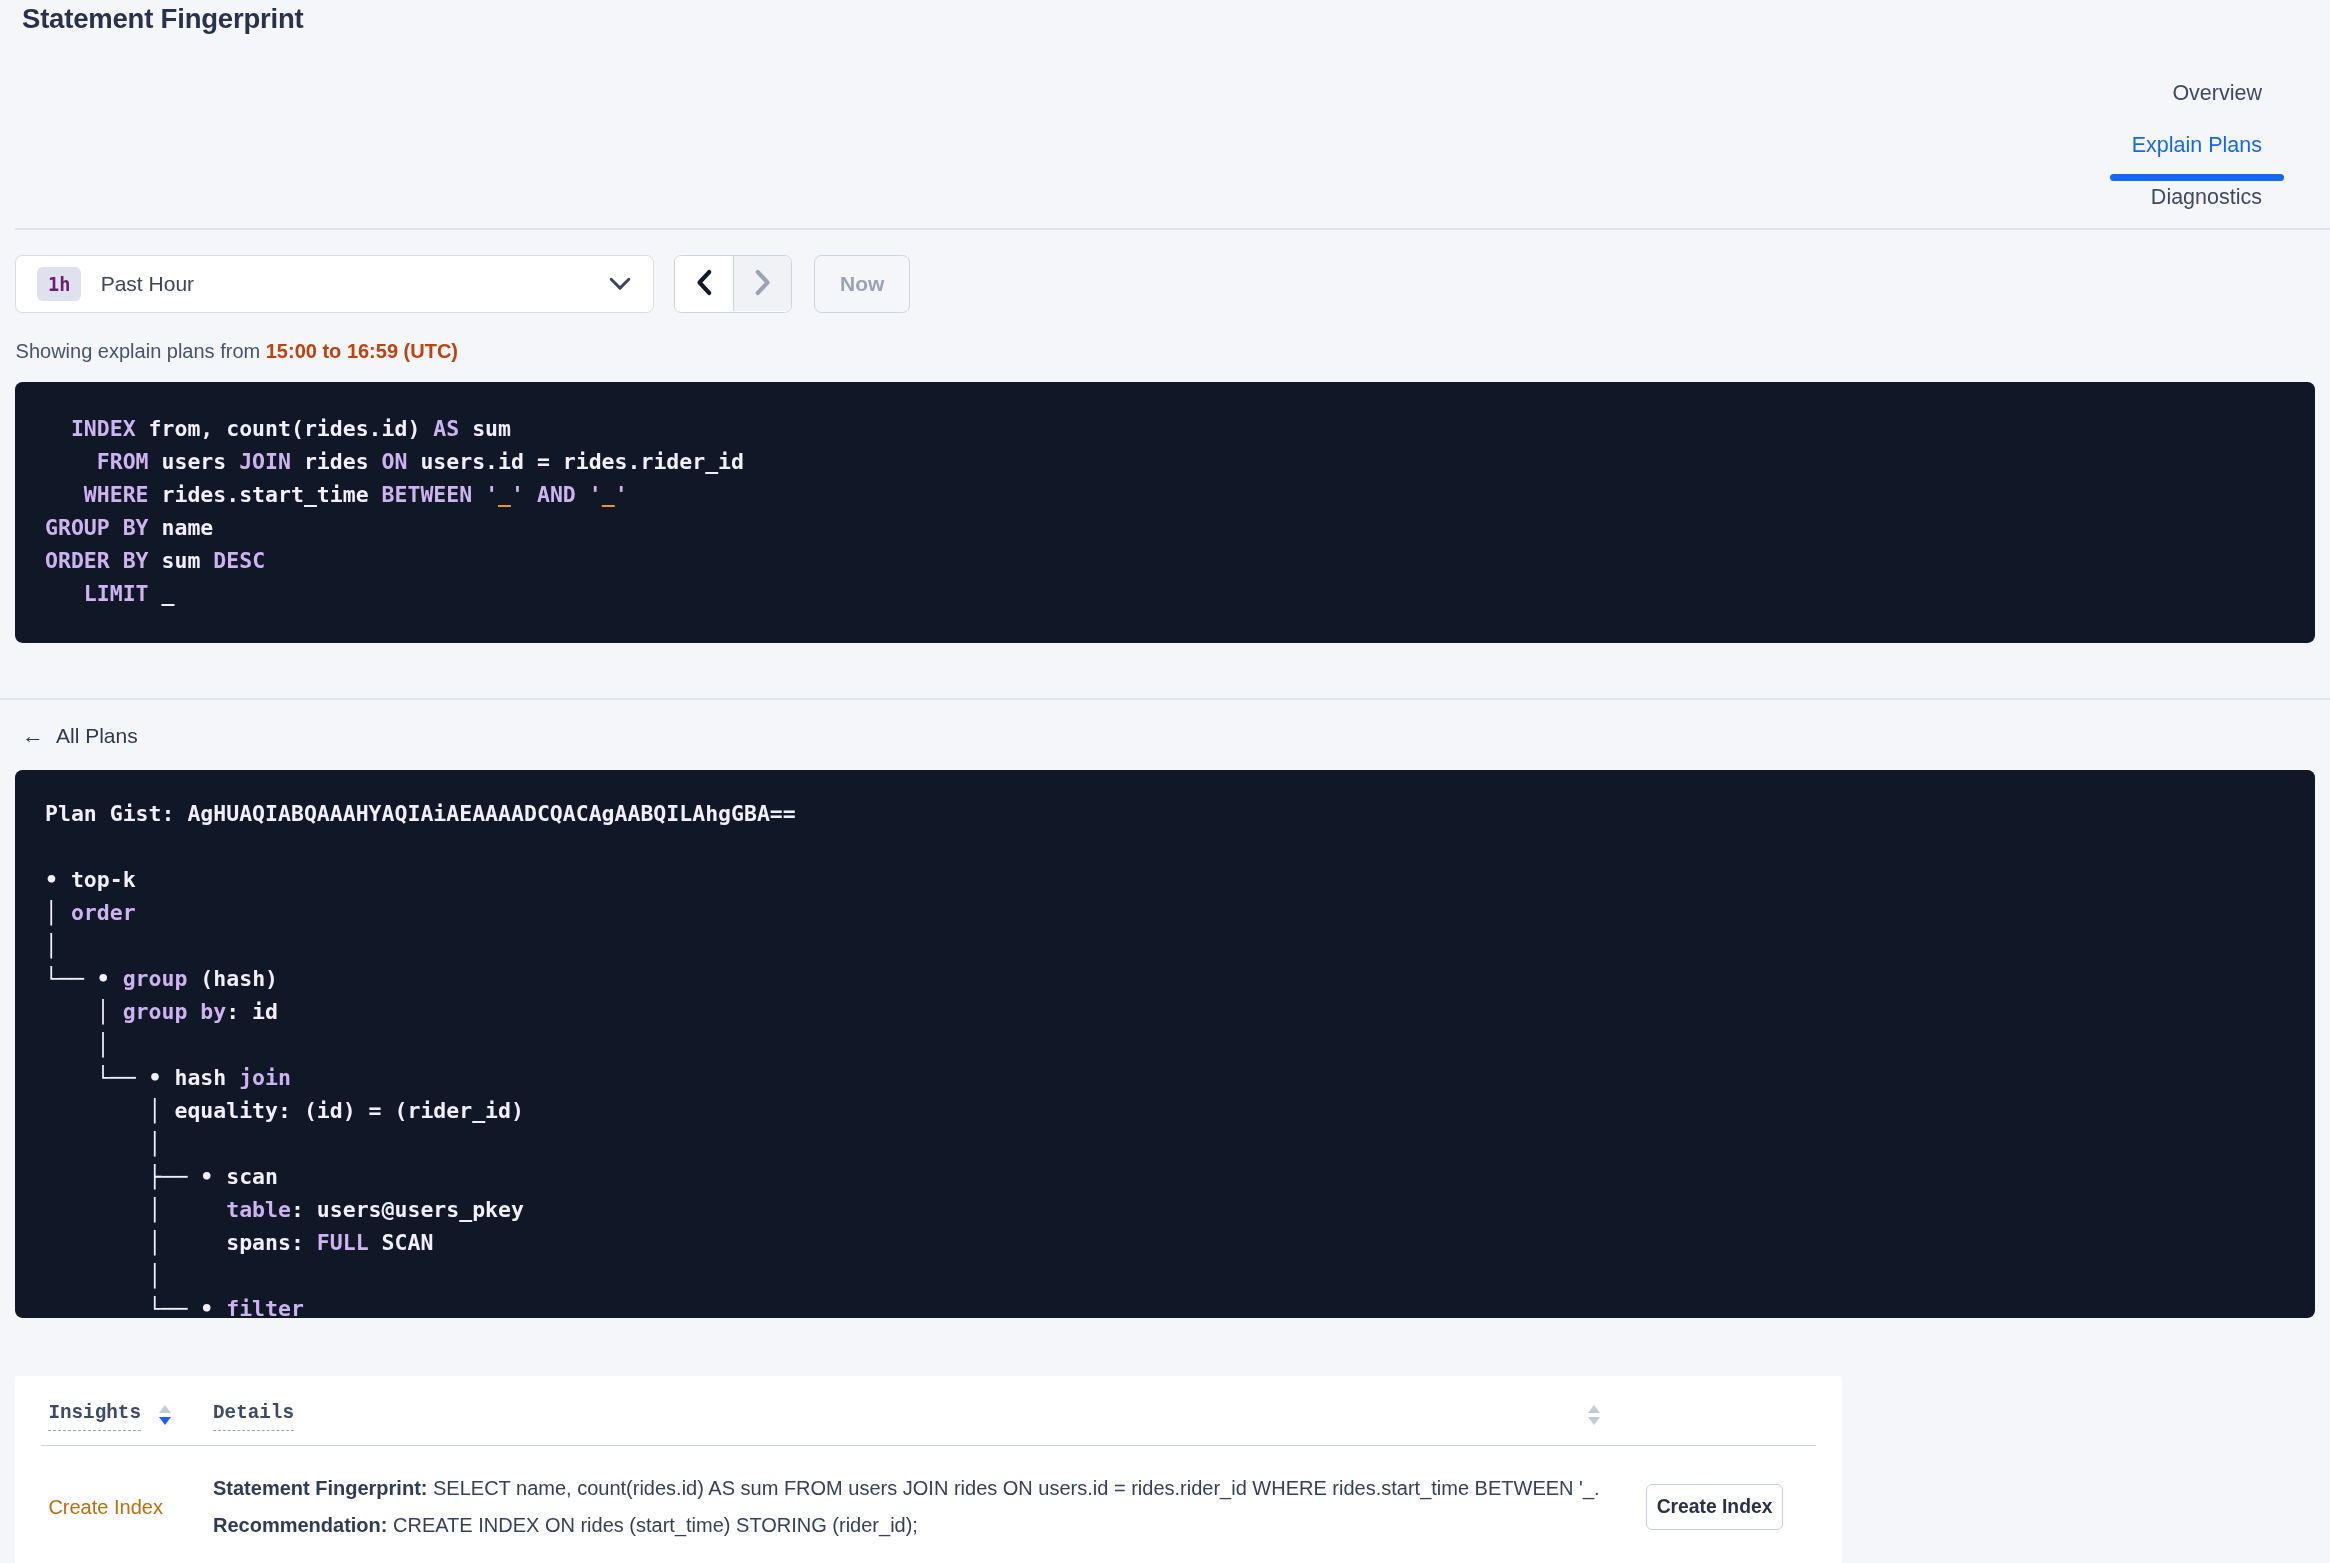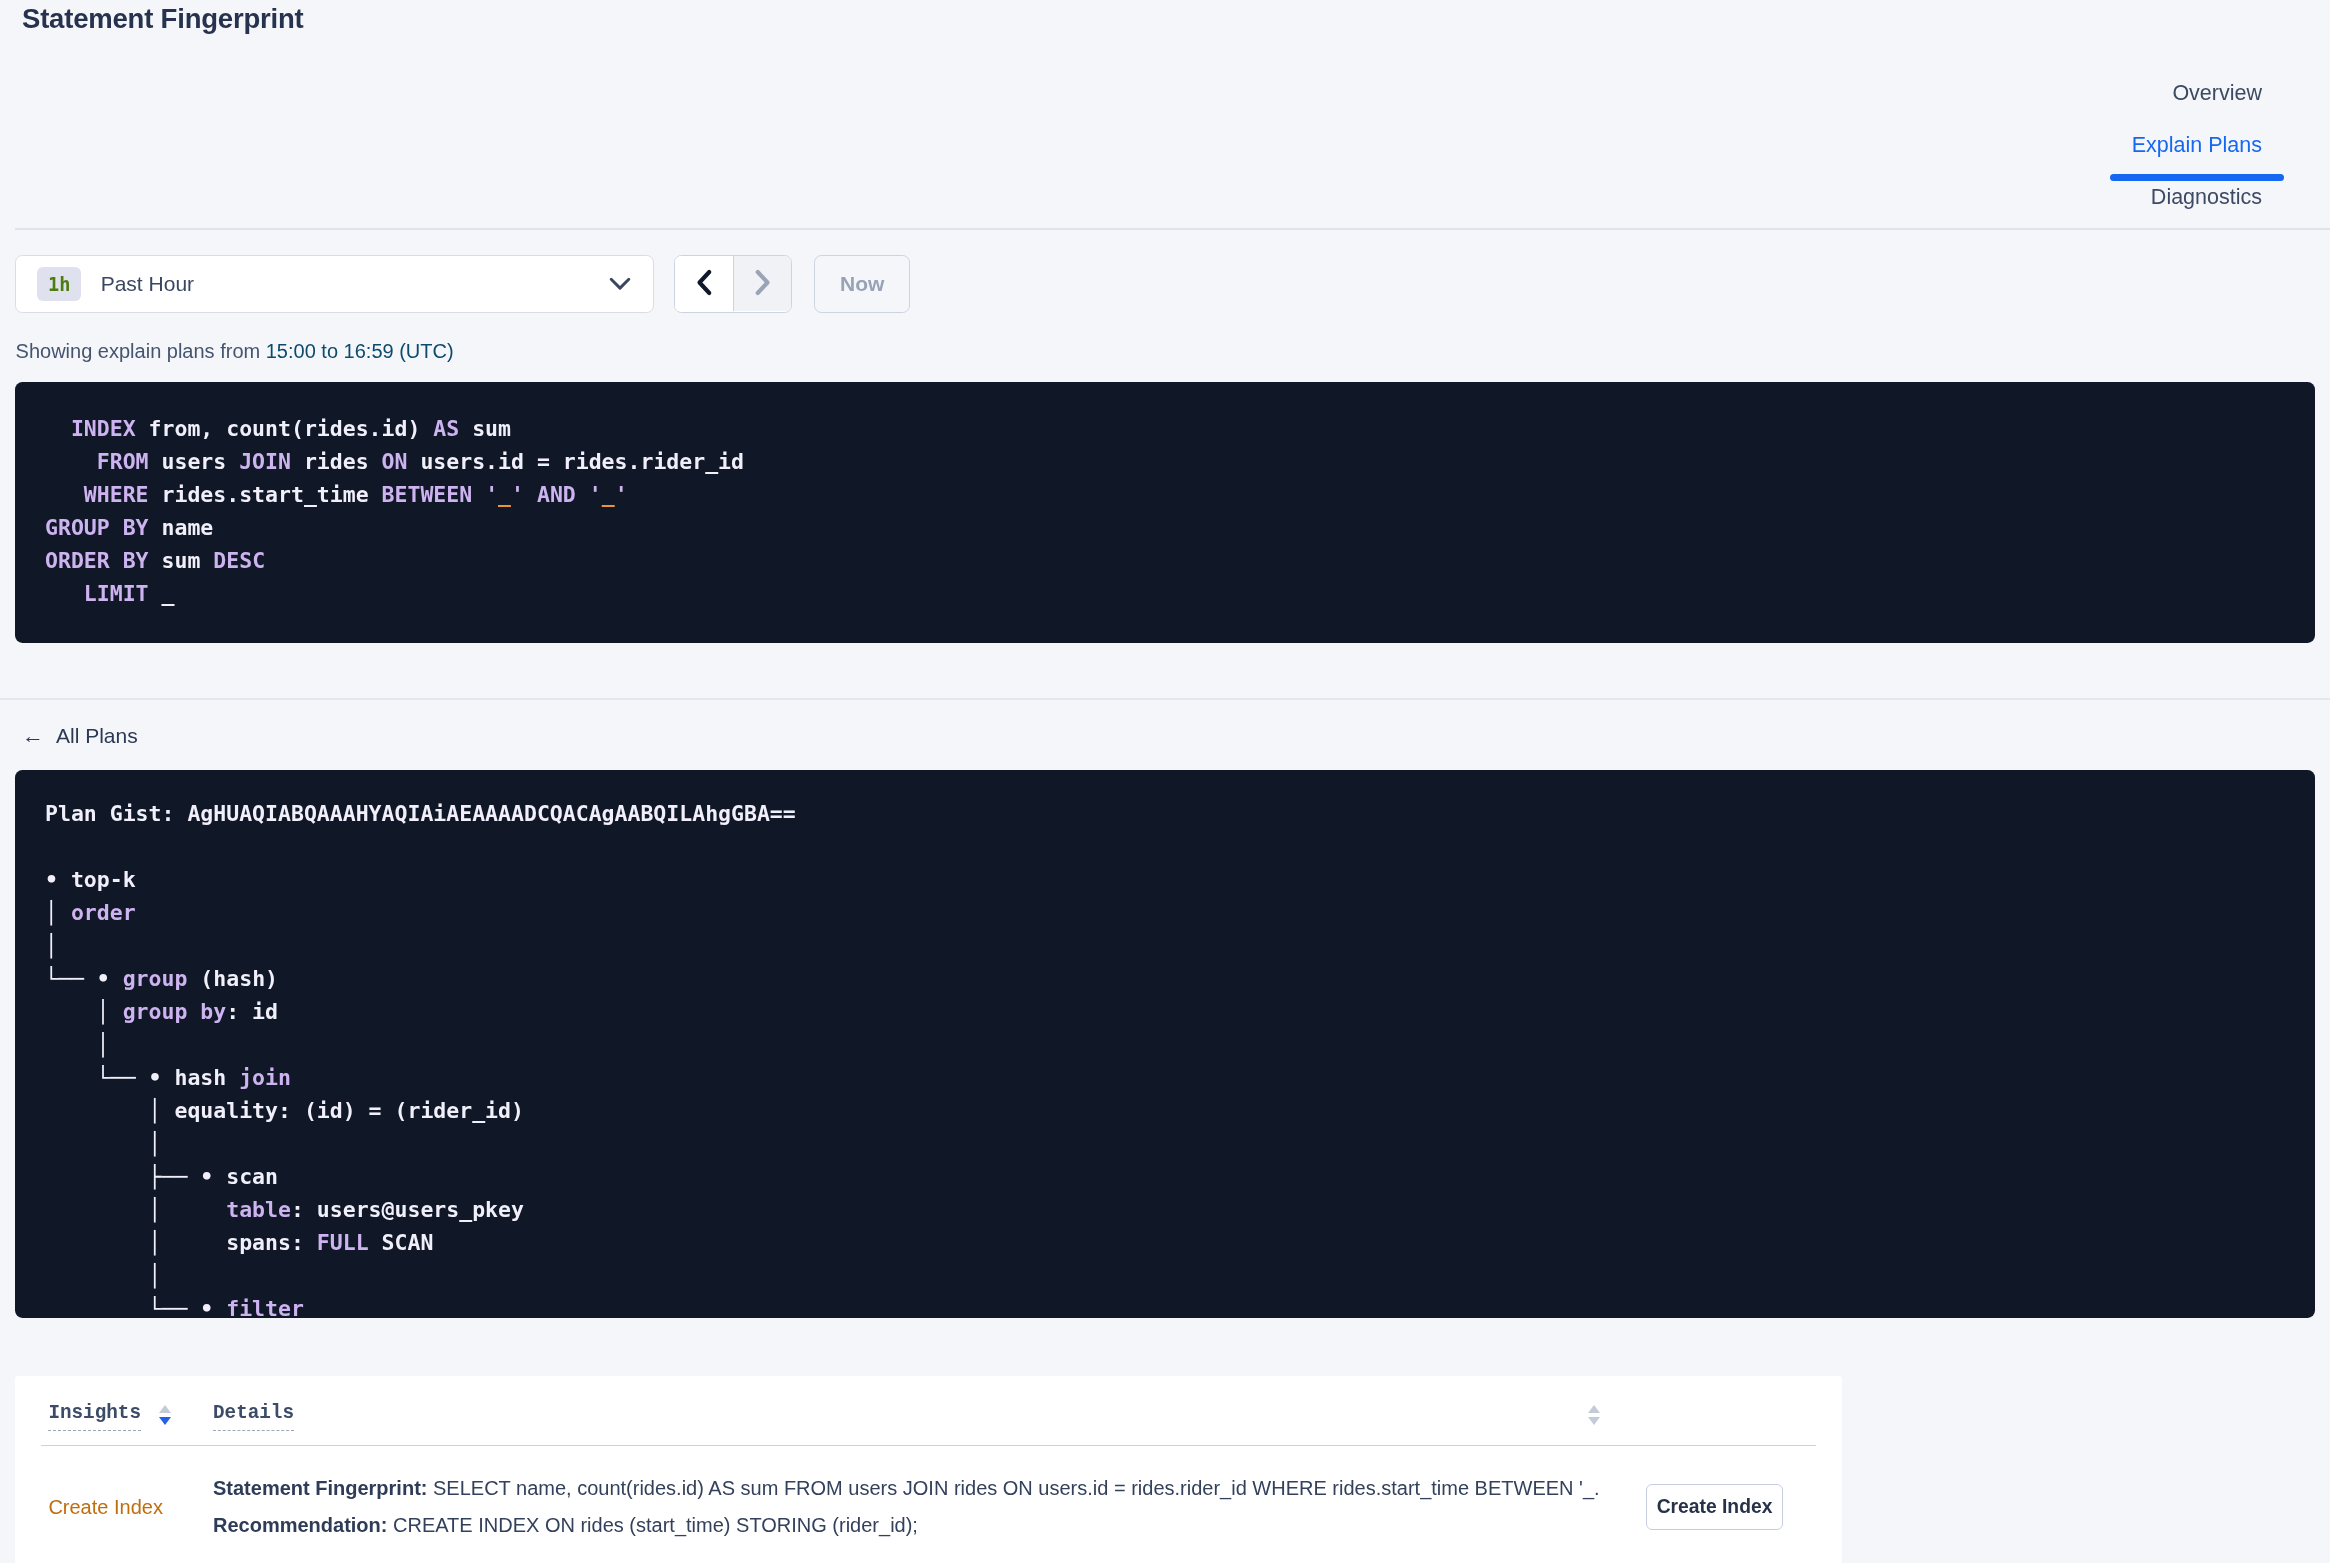--- a/index.html
+++ b/index.html
@@ -36,41 +36,41 @@
   
   .toolbar { display:flex; align-items:center; margin:25px 15px 0 15px; height:58px; }
   .time-select {
     width:639px; height:58px; background:#ffffff;
     border:1.5px solid #d8dce6; border-radius:7.4px;
     display:flex; align-items:center; padding:0 22px 0 21px; cursor:pointer;
   }
   .time-badge {
     background:#dfe2ee; border-radius:6px; padding:6.7px 11px;
     font-family:"DejaVu Sans Mono", monospace;
-    font-size:18.6px; font-weight:700; color:#4d7c0f;
+    font-size:18.6px; font-weight:700; color:#701a75;
   }
   .time-label { margin-left:19.3px; font-size:21px; color:#3a4763; }
   .time-chevron { margin-left:auto; display:flex; }
   .nav-group {
     display:flex; margin-left:20px; height:58px;
     border:1.5px solid #ccd3e1; border-radius:7.4px; overflow:hidden; background:#fff;
   }
   .nav-btn {
     width:58px; height:55px; display:flex; align-items:center; justify-content:center;
     background:#ffffff; border:none; cursor:pointer;
   }
   .nav-btn.disabled { background:#f0f2f6; cursor:default; border-left:1.5px solid #ccd3e1; }
   .now-btn {
     margin-left:22px; height:58px; padding:0 25px;
     background:transparent; border:1.5px solid #ccd3e1; border-radius:7.4px;
     font-family:"Liberation Sans", sans-serif;
     font-size:21px; font-weight:700; color:#99a3b6; cursor:default;
   }
   .showing { margin:27px 0 0 15.6px; font-size:20px; color:#46556f; }
-  .showing strong { color:#0c4a6e; font-weight:400; }
+  .showing strong { color:#c2410c; font-weight:700; }
   
   .code-block {
     background:#101828; border-radius:7.4px;
     margin:19.3px 15px 0 15px;
     padding:27px 30px;
   }
   .code-block.sql { padding:30px 30px 33px 30px; }
   .code-block.plan { height:548px; overflow:hidden; margin-top:22px; }
   .code-line {
     white-space:pre;

